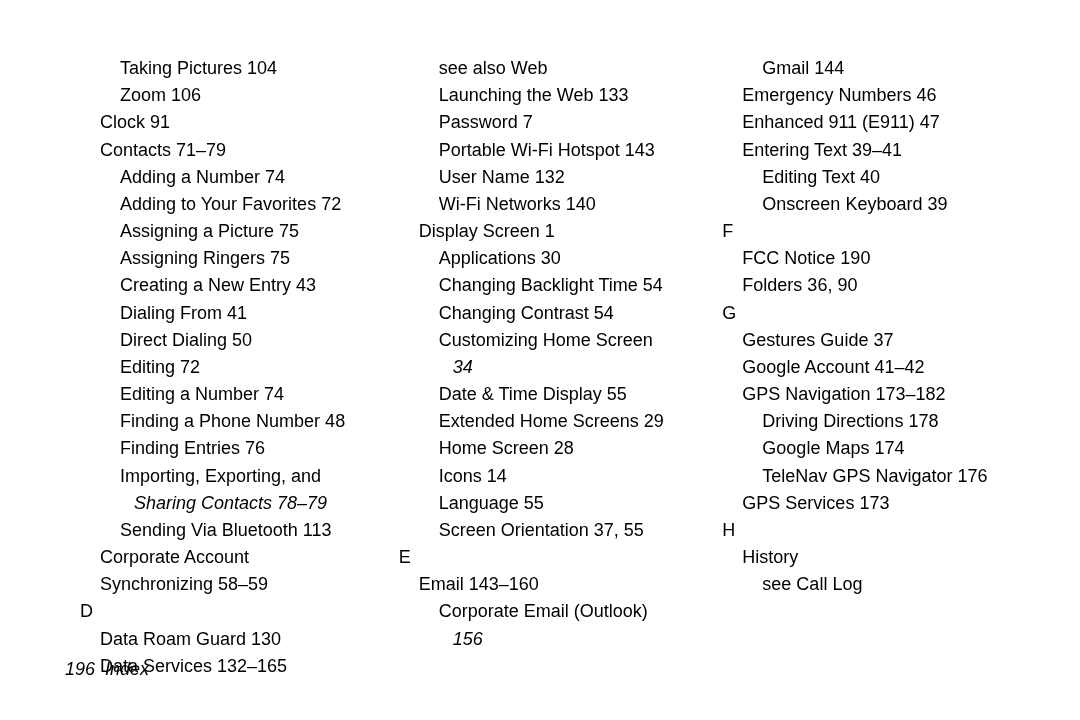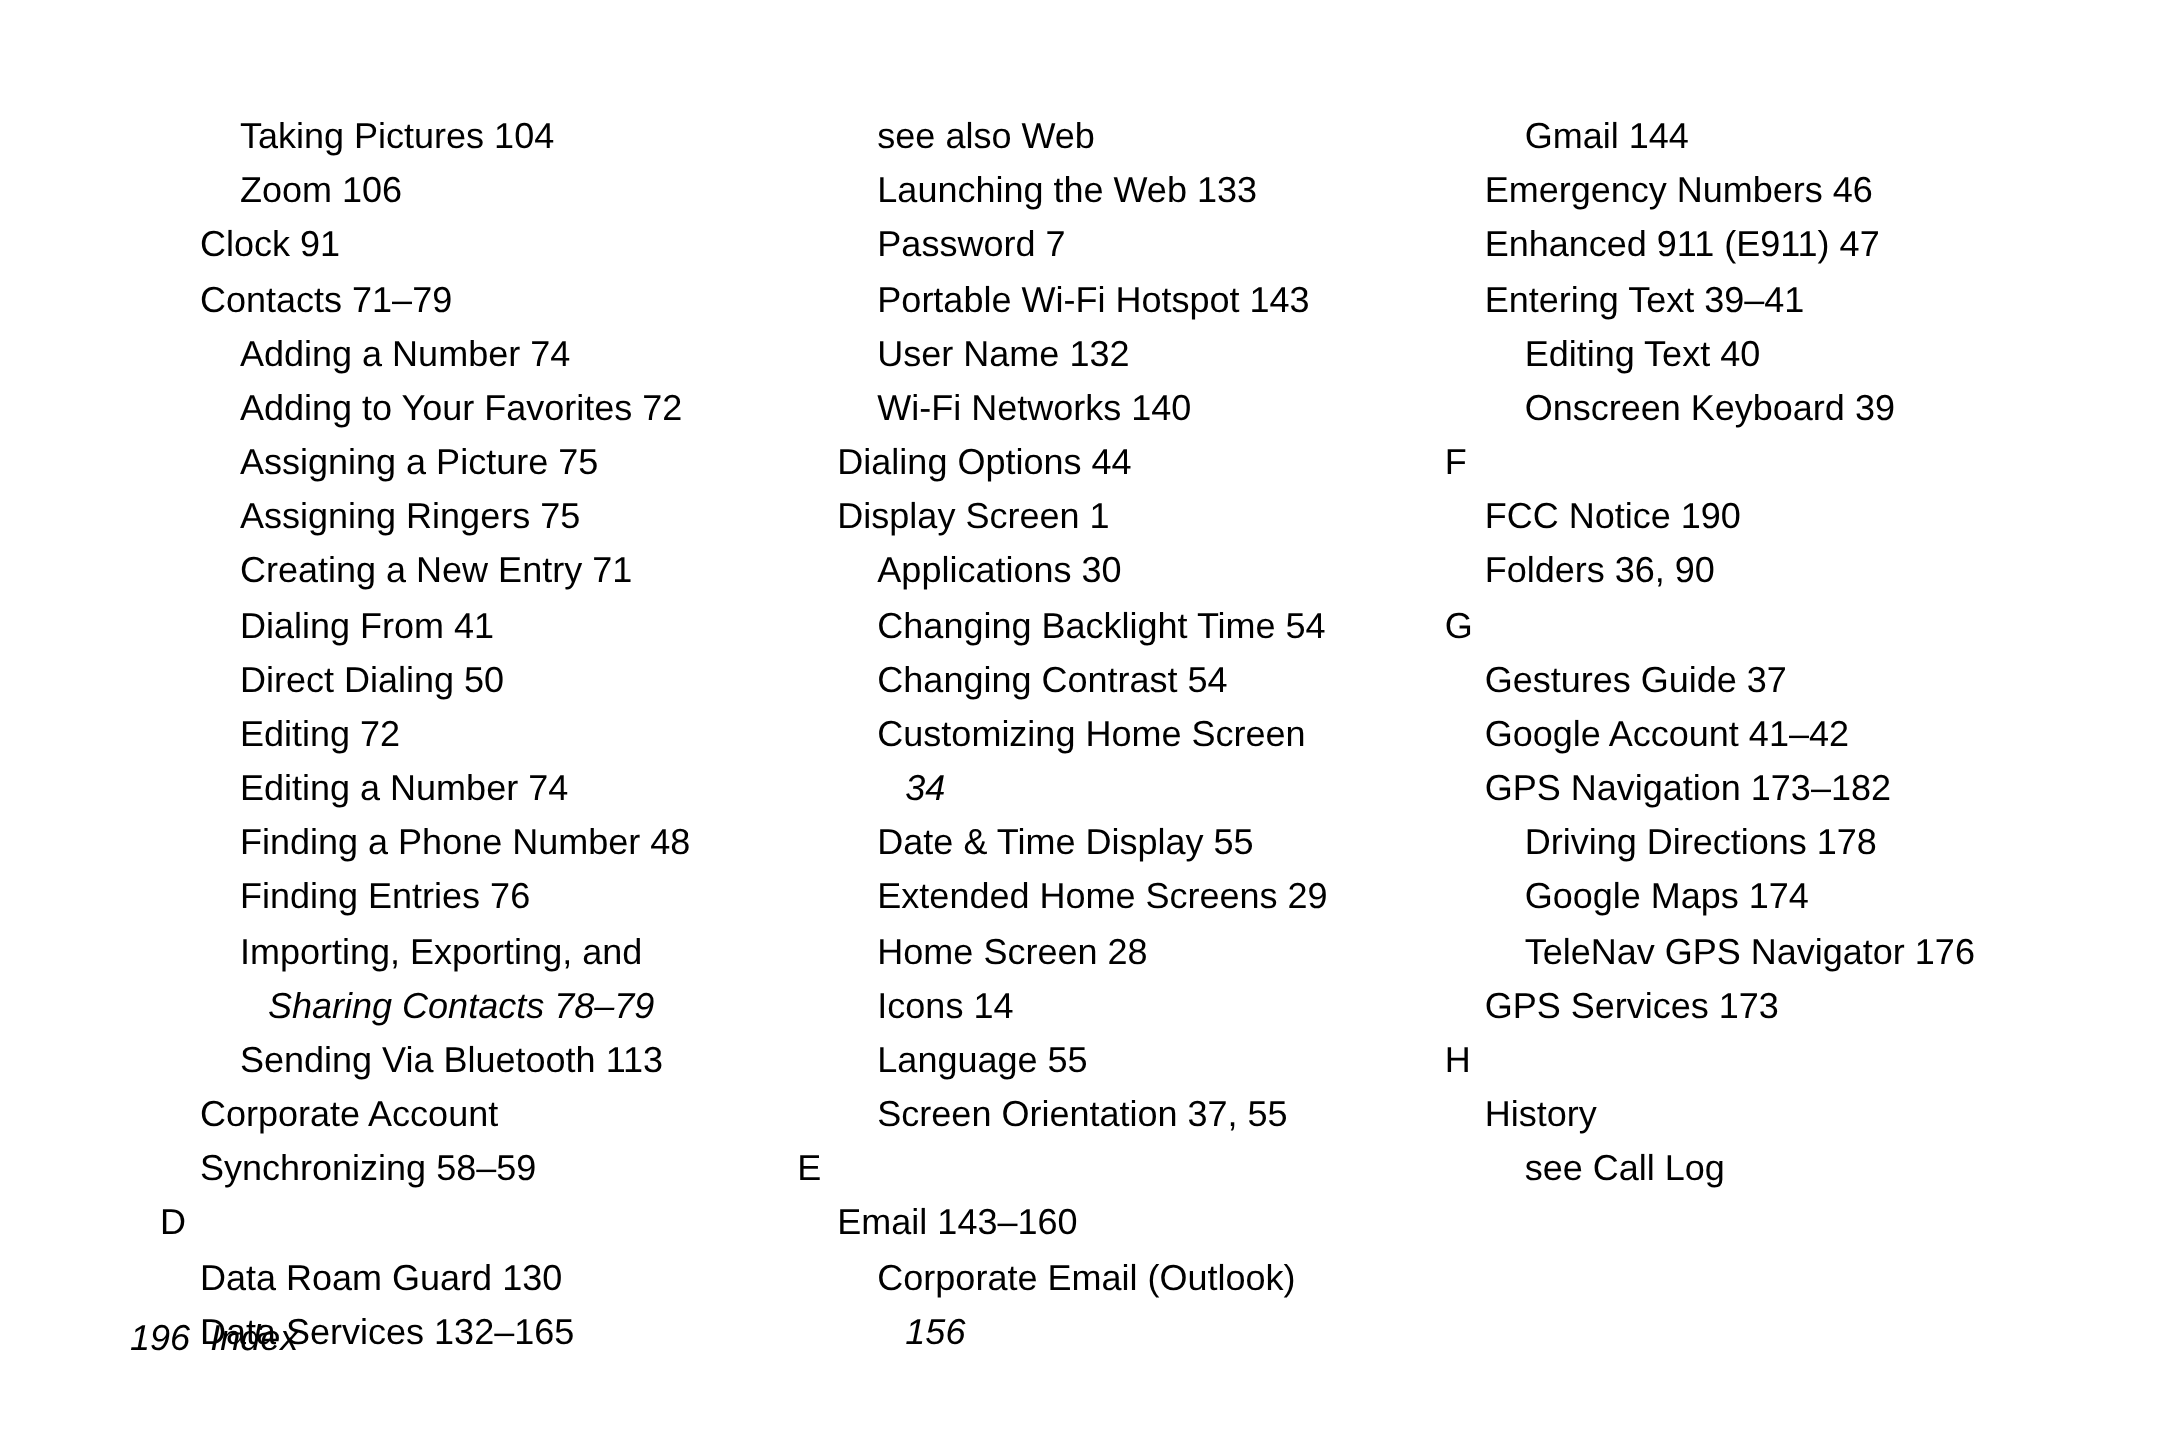--- a/index.html
+++ b/index.html
@@ -54,21 +54,21 @@
 <div class="columns">
   <div class="col col1" id="c1">
       <div class="i2">Taking Pictures 104</div>
       <div class="i2">Zoom 106</div>
       <div class="i1">Clock 91</div>
       <div class="i1">Contacts 71–79</div>
       <div class="i2">Adding a Number 74</div>
       <div class="i2">Adding to Your Favorites 72</div>
       <div class="i2">Assigning a Picture 75</div>
       <div class="i2">Assigning Ringers 75</div>
-      <div class="i2">Creating a New Entry 71</div>
+      <div class="i2">Creating a New Entry 43</div>
       <div class="i2">Dialing From 41</div>
       <div class="i2">Direct Dialing 50</div>
       <div class="i2">Editing 72</div>
       <div class="i2">Editing a Number 74</div>
       <div class="i2">Finding a Phone Number 48</div>
       <div class="i2">Finding Entries 76</div>
       <div class="i2">Importing, Exporting, and</div>
       <div class="i3">Sharing Contacts 78–79</div>
       <div class="i2">Sending Via Bluetooth 113</div>
       <div class="i1">Corporate Account</div>
@@ -77,21 +77,20 @@
       <div class="i1">Data Roam Guard 130</div>
       <div class="i1">Data Services 132–165</div>
     </div>
   <div class="col col2" id="c2">
       <div class="i2">see also Web</div>
       <div class="i2">Launching the Web 133</div>
       <div class="i2">Password 7</div>
       <div class="i2">Portable Wi-Fi Hotspot 143</div>
       <div class="i2">User Name 132</div>
       <div class="i2">Wi-Fi Networks 140</div>
-      <div class="i1">Dialing Options 44</div>
       <div class="i1">Display Screen 1</div>
       <div class="i2">Applications 30</div>
       <div class="i2">Changing Backlight Time 54</div>
       <div class="i2">Changing Contrast 54</div>
       <div class="i2">Customizing Home Screen</div>
       <div class="i3">34</div>
       <div class="i2">Date &amp; Time Display 55</div>
       <div class="i2">Extended Home Screens 29</div>
       <div class="i2">Home Screen 28</div>
       <div class="i2">Icons 14</div>

